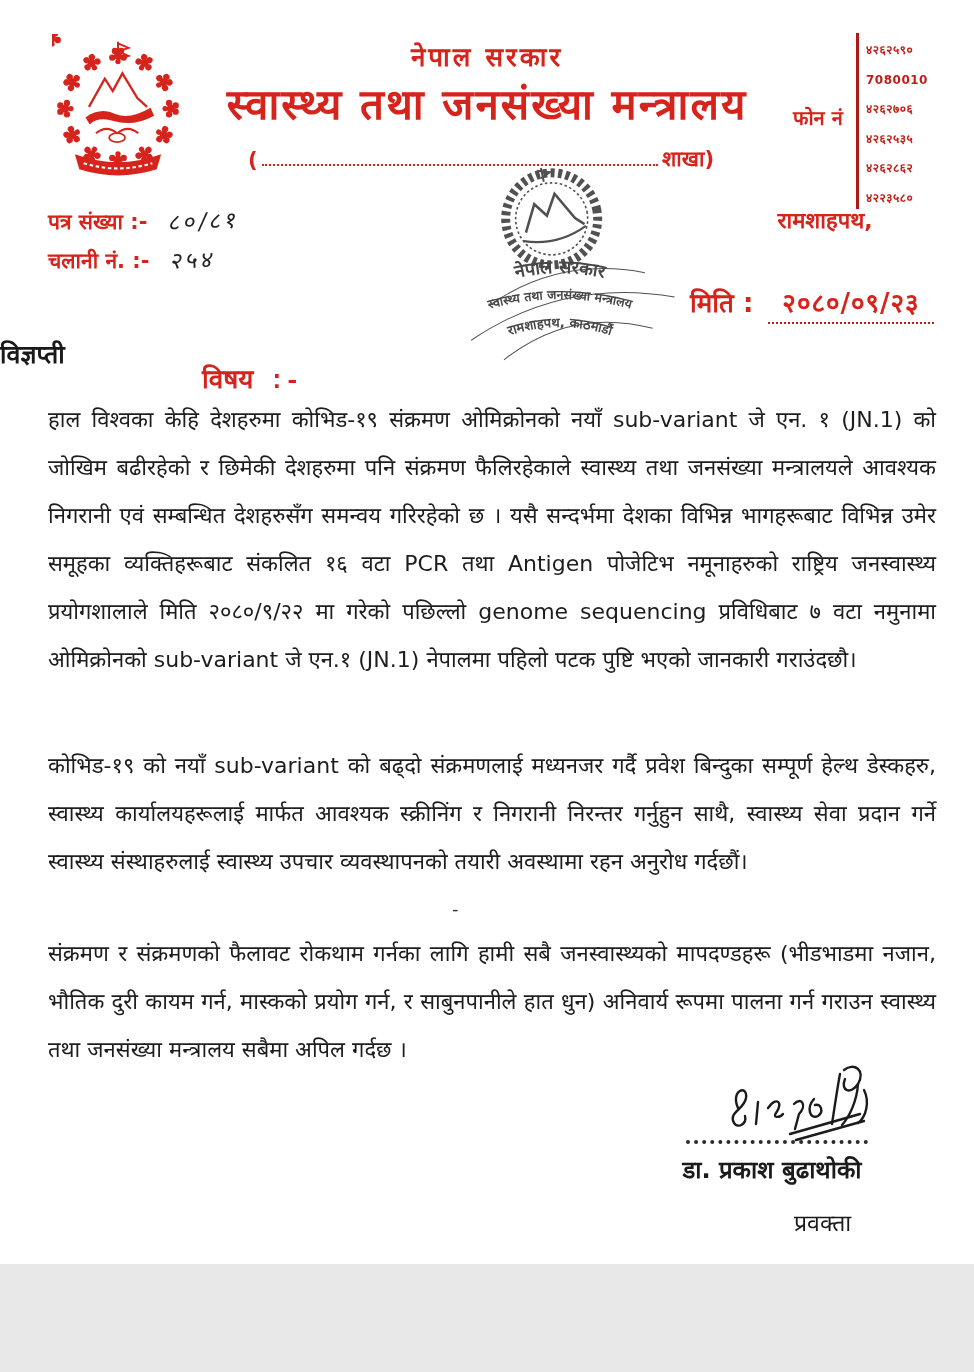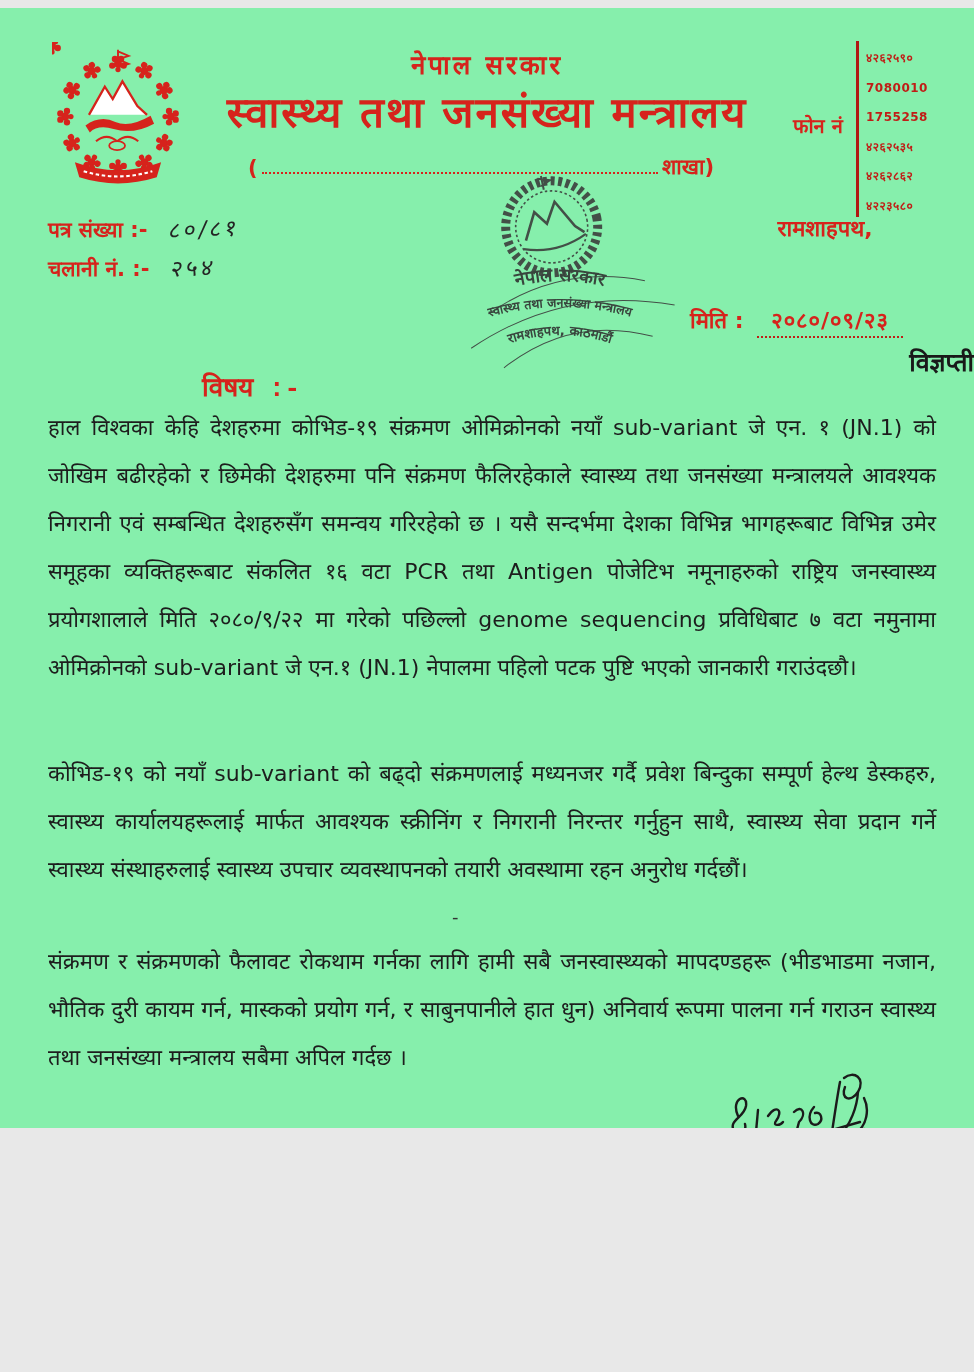--- a/index.html
+++ b/index.html
@@ -1,18 +1,18 @@
 <!DOCTYPE html>
 <html><head>
 <meta charset="utf-8">
 <style>
   html,body{margin:0;padding:0;background:#e8e8e8;}
   .page{
-    position:relative; width:974px; height:1120px; margin:8px auto;
-    background:#86efac; overflow:hidden;
+    position:relative; width:974px; height:1264px; margin:0 auto;
+    background:#ffffff; overflow:hidden;
     font-family:"DejaVu Sans", sans-serif;
     color:#1f1f1f;
   }
   .abs{position:absolute;}
 
   
   .govt-line{top:38px; left:0; width:974px; text-align:center;
     font-size:26px; font-weight:700; color:#d6231c; letter-spacing:3px;}
   .ministry-line{top:74px; left:0; width:974px; text-align:center;
     font-size:42px; font-weight:700; color:#d6231c; letter-spacing:2px;}
@@ -32,26 +32,26 @@
   .ref-row{white-space:nowrap;}
   .handwritten{color:#242424; font-weight:500; font-size:23px;
     display:inline-block; transform:skewX(-10deg) rotate(-2deg); margin-left:14px; letter-spacing:3px;}
 
   
   .stamp-box{left:440px; top:158px; width:240px; height:210px; opacity:0.88;}
 
   
   .addr-block{left:700px; top:203px; width:250px; text-align:center;
     font-size:22px; font-weight:700; color:#d6231c; line-height:35px;}
-  .date-row{left:690px; top:296px; font-size:22px; font-weight:700; color:#d6231c; white-space:nowrap;}
+  .date-row{left:690px; top:284px; font-size:26px; font-weight:700; color:#d6231c; white-space:nowrap;}
   .date-dots{display:inline-block; border-bottom:2.5px dotted #c01d16; padding:0 14px 2px;
     font-weight:600; letter-spacing:1px; margin-left:6px;}
 
   
-  .notice-title{top:336px; left:0; width:974px; text-align:right;
+  .notice-title{top:336px; left:0; width:974px; text-align:left;
     font-size:25px; font-weight:700; color:#191919;}
   .subject-line{left:202px; top:360px; font-size:26px; font-weight:700; color:#d6231c;font-family:Liberation Mono, monospace;}
 
   .para{left:48px; width:888px; font-size:22px; line-height:48px;
     text-align:justify; color:#1d1d1d; font-weight:500;}
   .para1{top:396px;}
   .para2{top:742px;}
   .para3{top:930px;}
   .stray-mark{left:452px; top:898px; font-size:18px; color:#333;}
 
@@ -113,21 +113,21 @@
     <span>(</span>
     <span class="branch-leader"></span>
     <span>शाखा)</span>
   </div>
 
   <div class="abs phone-label">फोन नं</div>
   <div class="abs phone-divider"></div>
   <div class="abs phones">
     <div>४२६२५९०</div>
     <div>7080010</div>
-    <div>1755258</div>
+    <div>४२६२७०६</div>
     <div>४२६२५३५</div>
     <div>४२६२८६२</div>
     <div>४२२३५८०</div>
   </div>
 
   <div class="abs ref-block">
     <div class="ref-row">
       <span>पत्र संख्या :-</span>
       <span class="handwritten">८०/८१</span>
     </div>

